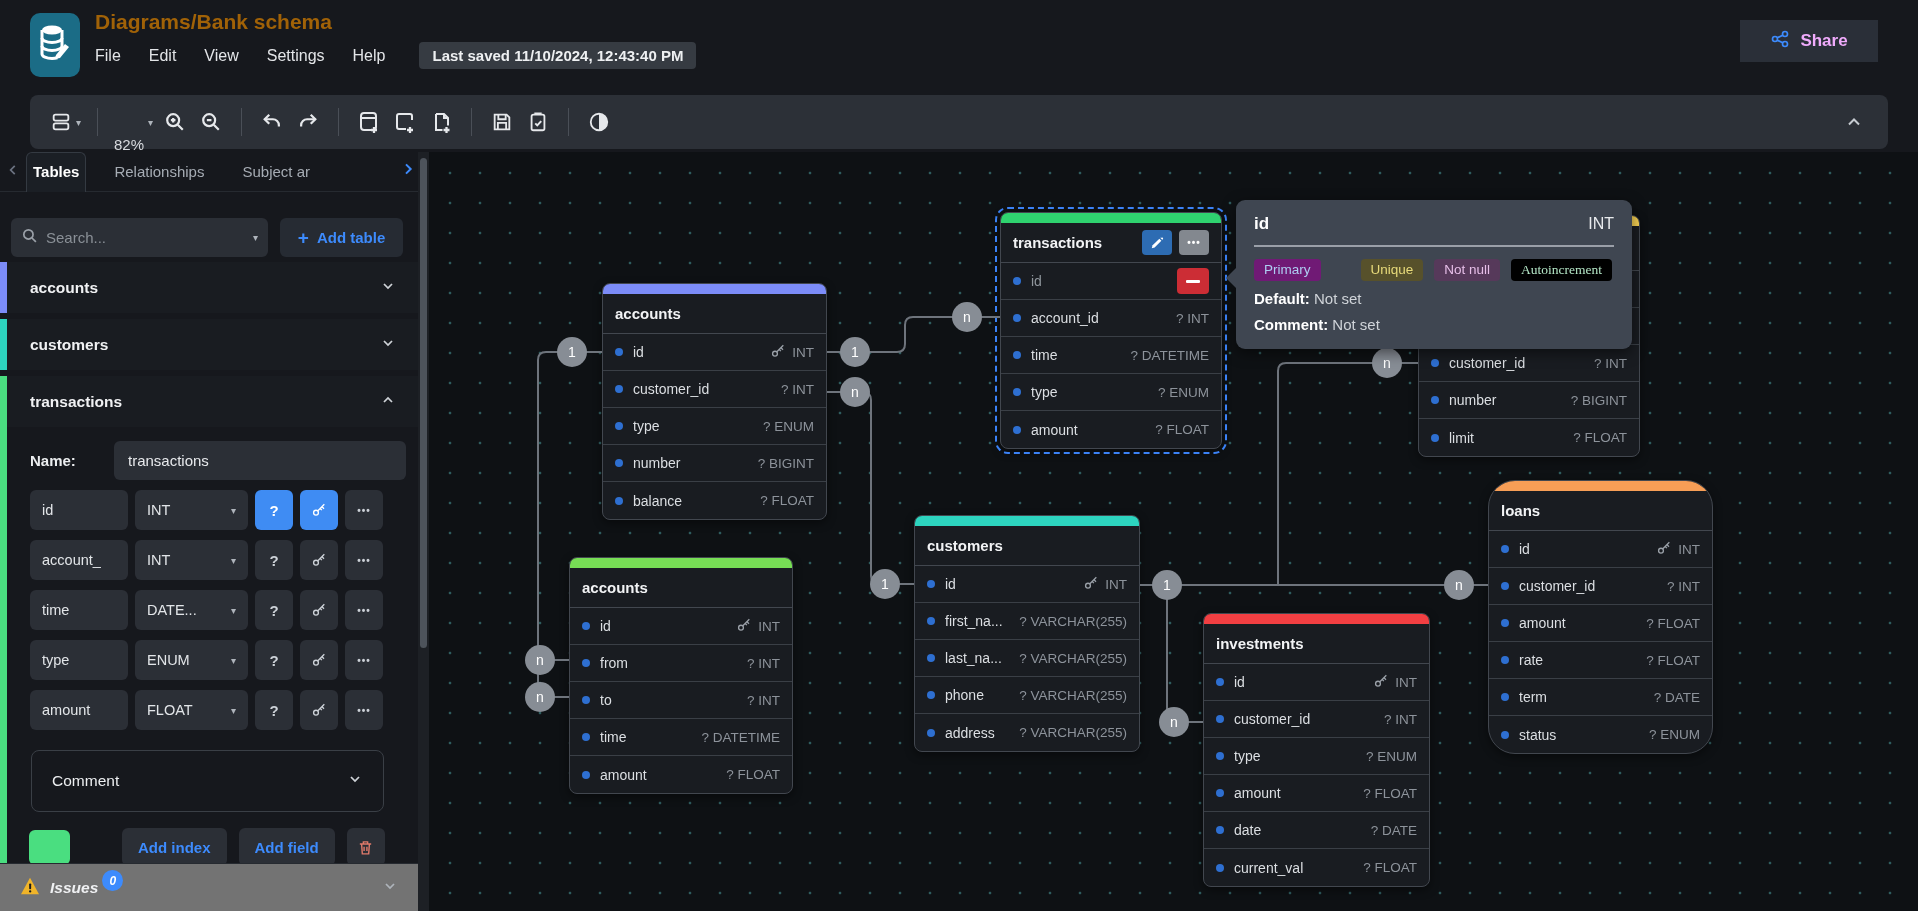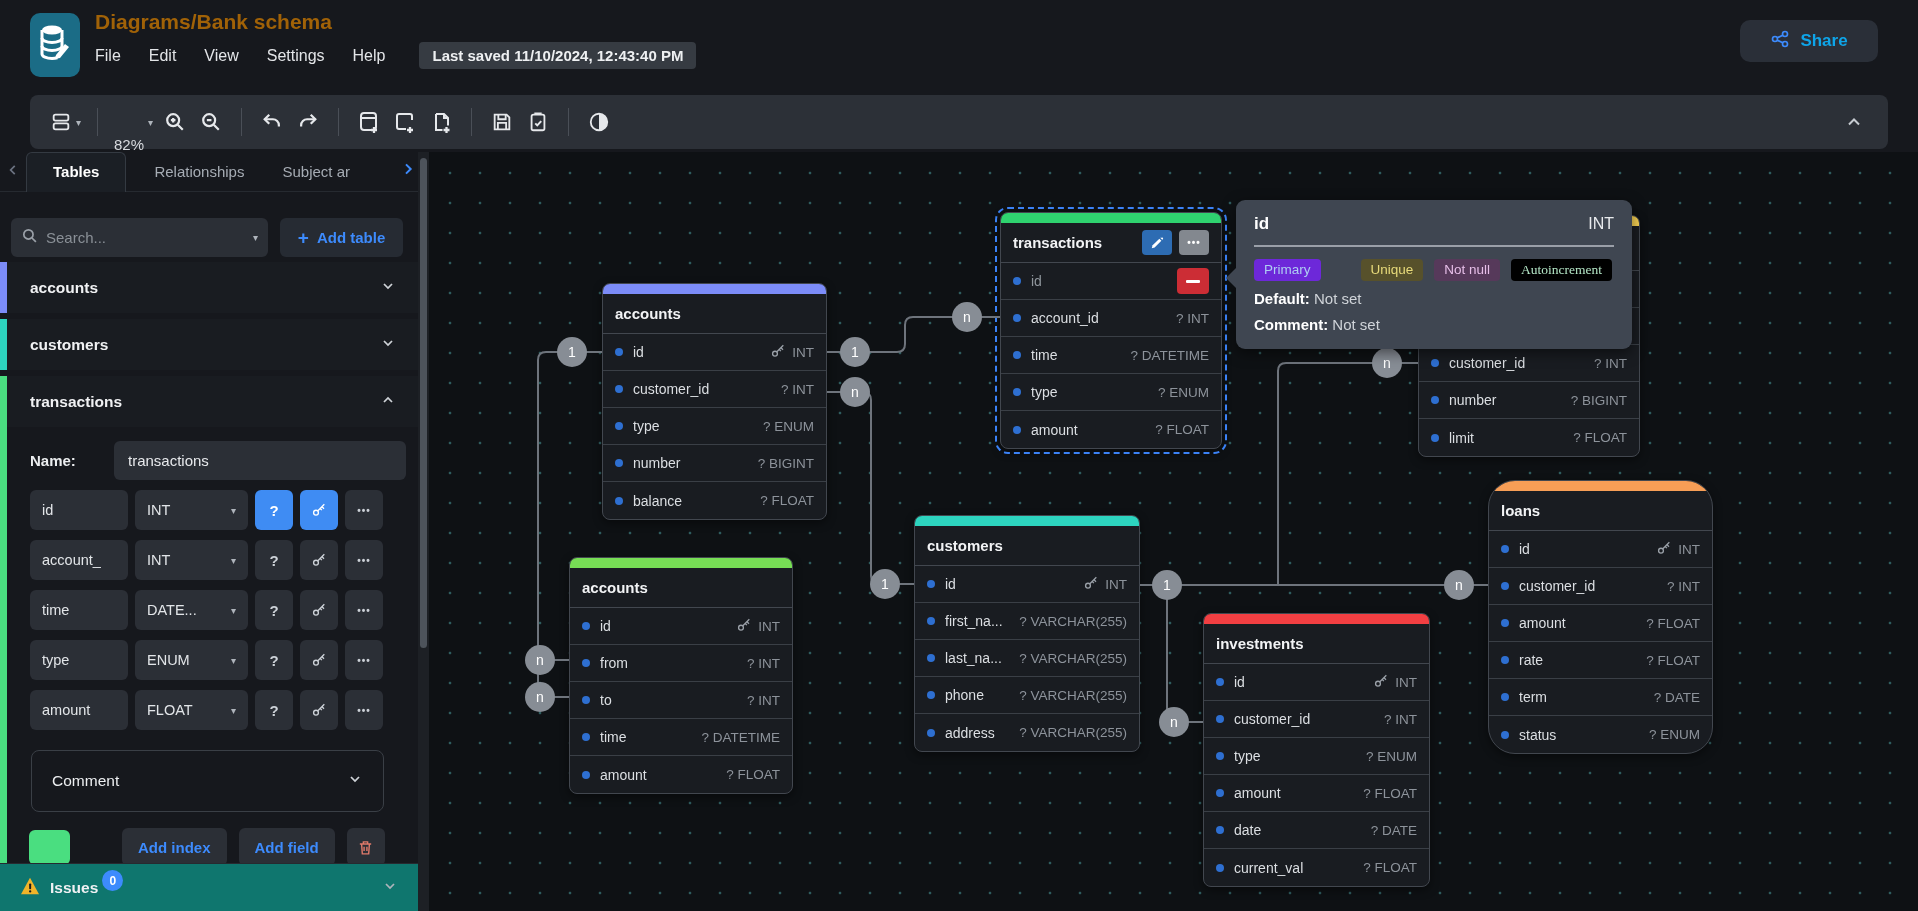--- a/index.html
+++ b/index.html
@@ -5,36 +5,36 @@
   * { margin:0; padding:0; box-sizing:border-box; }
   body { background:#0b0d10; font-family:"Liberation Sans", sans-serif; }
   #app { position:relative; width:1918px; height:911px; background:#16181d; overflow:hidden; color:#e5e7eb; }
 
   
   .logo { position:absolute; left:30px; top:13px; width:50px; height:64px; background:#1b6c86; border-radius:10px; display:flex; align-items:center; justify-content:center; }
   .app-title { position:absolute; left:95px; top:10px; font-size:21px; font-weight:bold; color:#a16207; }
   .menu-row { position:absolute; left:95px; top:42px; display:flex; align-items:center; gap:28px; }
   .menu-item { font-size:16px; color:#e3e5e8; cursor:default; }
   .saved-chip { margin-left:6px; background:#363b42; border-radius:4px; height:27px; line-height:27px; padding:0 13px; font-size:15px; font-weight:bold; color:#eef0f2; }
-  .share-btn { position:absolute; right:40px; top:20px; width:138px; height:42px; background:#2a2f38; border-radius:10px; display:flex; align-items:center; justify-content:center; gap:10px; color:#0ea5e9; font-size:17px; font-weight:bold; }
+  .share-btn { position:absolute; right:40px; top:20px; width:138px; height:42px; background:#2a2f38; border-radius:0; display:flex; align-items:center; justify-content:center; gap:10px; color:#f0abfc; font-size:17px; font-weight:bold; }
 
   
   .toolbar { position:absolute; left:30px; top:95px; width:1858px; height:54px; background:#2c3037; border-radius:8px; display:flex; align-items:center; padding:0 16px; }
   .tb-btn { height:36px; min-width:36px; display:flex; align-items:center; justify-content:center; border-radius:6px; gap:4px; padding:0 4px; }
   .tb-btn svg { display:block; }
   .tb-div { width:1px; height:28px; background:#4a4f57; margin:0 12px; }
   .zoom-label { font-size:15px; color:#d7dade;margin-top:44px; }
   .caret { font-size:10px; color:#aeb4bb; }
   .tb-collapse { margin-left:auto; }
 
   
   .sidebar { position:absolute; left:0; top:152px; width:418px; bottom:0; background:#16181d; }
   .tabs { position:absolute; left:0; top:0; width:100%; height:40px; border-bottom:1px solid #262a30; display:flex; align-items:center; }
   .tab { font-size:15px; color:#a6acb4; white-space:nowrap; }
-  .tab.active { height:40px; line-height:38px; padding:0 26px; background:#1b1f25; border:1px solid #343a42; border-bottom:none; border-radius:6px 6px 0 0; color:#fff; font-weight:bold; }
+  .tab.active { height:40px; line-height:38px; padding:0 6px; background:#1b1f25; border:1px solid #343a42; border-bottom:none; border-radius:6px 6px 0 0; color:#fff; font-weight:bold; }
   .tab-chev { width:26px; text-align:center; }
   .tabs-right-chev { position:absolute; right:2px; top:9px; }
   .search-row { position:absolute; left:11px; top:66px; width:392px; height:39px; display:flex; gap:12px; }
   .search-box { flex:1; background:#2b2f36; border-radius:6px; display:flex; align-items:center; padding:0 10px; gap:8px; }
   .search-box input { flex:1; background:transparent; border:none; outline:none; color:#c7ccd2; font-size:15px; font-family:inherit; }
   .search-box input::placeholder { color:#8a9097; }
   .add-table-btn { width:136px; background:#262b33; border-radius:6px; display:flex; align-items:center; justify-content:center; gap:8px; color:#3d8bfd; font-size:15px; font-weight:bold; }
 
   #table-list { position:absolute; left:0; top:110px; width:100%; }
   .acc-row { position:relative; height:51px; background:#191c21; margin-bottom:6px; display:flex; align-items:center; }
@@ -53,21 +53,21 @@
   .f-type { width:113px; height:40px; background:#2b2f36; border-radius:6px; display:flex; align-items:center; justify-content:space-between; padding:0 12px; font-size:14.5px; color:#e2e5e8; }
   .f-btn { width:38px; height:40px; background:#2b2f36; border-radius:6px; display:flex; align-items:center; justify-content:center; color:#cdd2d8; font-size:15px; font-weight:bold; }
   .f-btn.active { background:#3f8cf3; color:#fff; }
   .comment-box { margin:20px 0 0 31px; width:353px; height:62px; border:1px solid #3a3f46; border-radius:8px; display:flex; align-items:center; justify-content:space-between; padding:0 20px; }
   .comment-label { font-size:15.5px; font-weight:normal; color:#eceef0; }
   .editor-bottom { display:flex; align-items:center; margin:16px 0 14px 29px; gap:12px; }
   .color-swatch { width:41px; height:35px; border-radius:6px; }
   .ed-btn { height:38px; background:#2b2f36; border-radius:6px; display:flex; align-items:center; justify-content:center; padding:0 16px; font-size:15px; font-weight:bold; color:#3d8bfd; }
   .trash-btn { width:38px; height:38px; background:#2b2f36; border-radius:6px; display:flex; align-items:center; justify-content:center; }
 
-  .issues-bar { position:absolute; left:0; bottom:0; width:418px; height:48px; background:#0f766e; border-top:1px solid #262a30; display:flex; align-items:center; padding:0 20px; }
+  .issues-bar { position:absolute; left:0; bottom:0; width:418px; height:48px; background:#737373; border-top:1px solid #262a30; display:flex; align-items:center; padding:0 20px;font-style:italic; }
   .issues-label { font-size:15.5px; font-weight:bold; color:#f0f1f3; margin-left:10px; }
   .issues-badge { width:21px; height:21px; border-radius:50%; background:#3d8bfd; color:#fff; font-size:12px; font-weight:bold; display:flex; align-items:center; justify-content:center; margin:-14px 0 0 4px; }
   .issues-chev { margin-left:auto; color:#aeb4bb; }
 
   .side-scroll { position:absolute; left:418px; top:152px; width:11px; bottom:0; background:#1d2025; }
   .side-thumb { position:absolute; left:2px; top:6px; width:7px; height:490px; background:#4d535b; border-radius:4px; }
 
   
   .canvas { position:absolute; left:429px; top:152px; right:0; bottom:0; background-color:#0e1114;
     background-image: radial-gradient(rgba(96,205,205,0.40) 1.5px, transparent 1.6px);
@@ -486,21 +486,21 @@
         </g>
       </svg>
 
     <div class="tooltip">
       <div class="tt-title-row">
         <span class="tt-name">id</span>
         <span class="tt-type">INT</span>
       </div>
       <hr class="tt-hr">
       <div class="tt-badges" id="tt-badges">
-          <span class="tt-badge" style="background: #6d28d9; color: rgb(174, 205, 242);">Primary</span>
+          <span class="tt-badge" style="background: #701a75; color: rgb(174, 205, 242);">Primary</span>
           <span class="tt-badge" style="background: rgb(87, 81, 43); color: rgb(231, 218, 122); margin-left: 29px;">Unique</span>
           <span class="tt-badge" style="background: rgb(86, 57, 90); color: rgb(231, 191, 233);">Not null</span>
           <span class="tt-badge" style="background: #000000; color: rgb(180, 230, 198); font-family: Liberation Serif, serif;">Autoincrement</span>
         </div>
       <div class="tt-line"><b>Default:</b> <span>Not set</span></div>
       <div class="tt-line"><b>Comment:</b> <span>Not set</span></div>
     </div>
   <div class="db-table" style="left: 173px; top: 131px; width: 225px; z-index: 10;">
         <div class="t-stripe" style="background: rgb(124, 140, 248);"></div>
         <div class="t-name-row">

